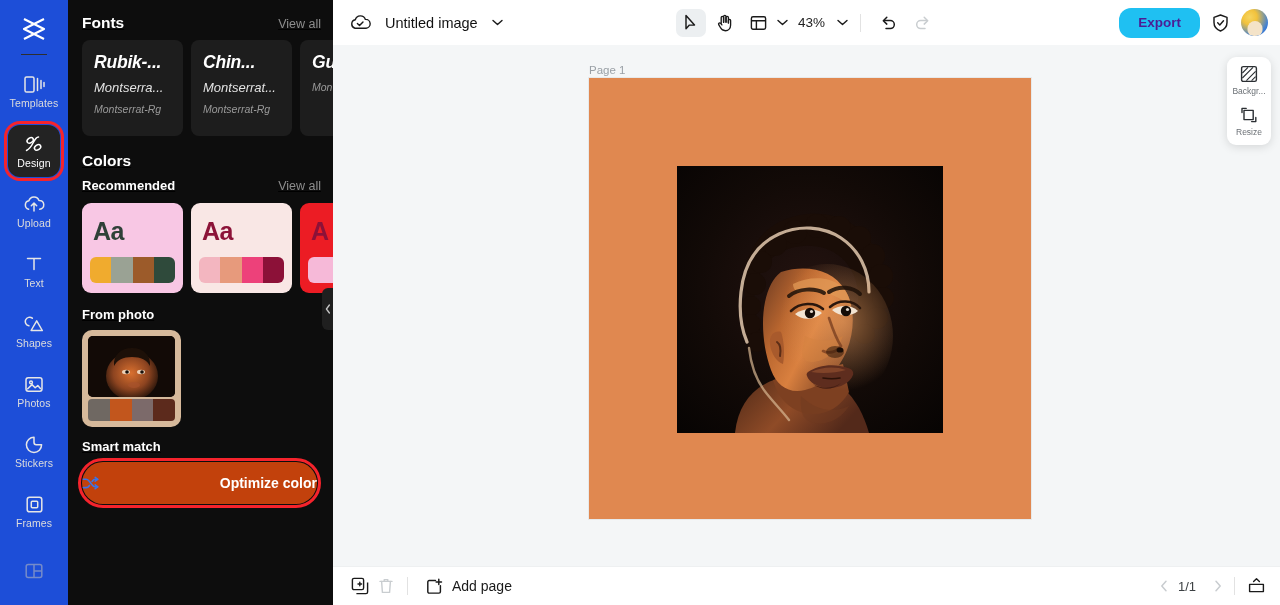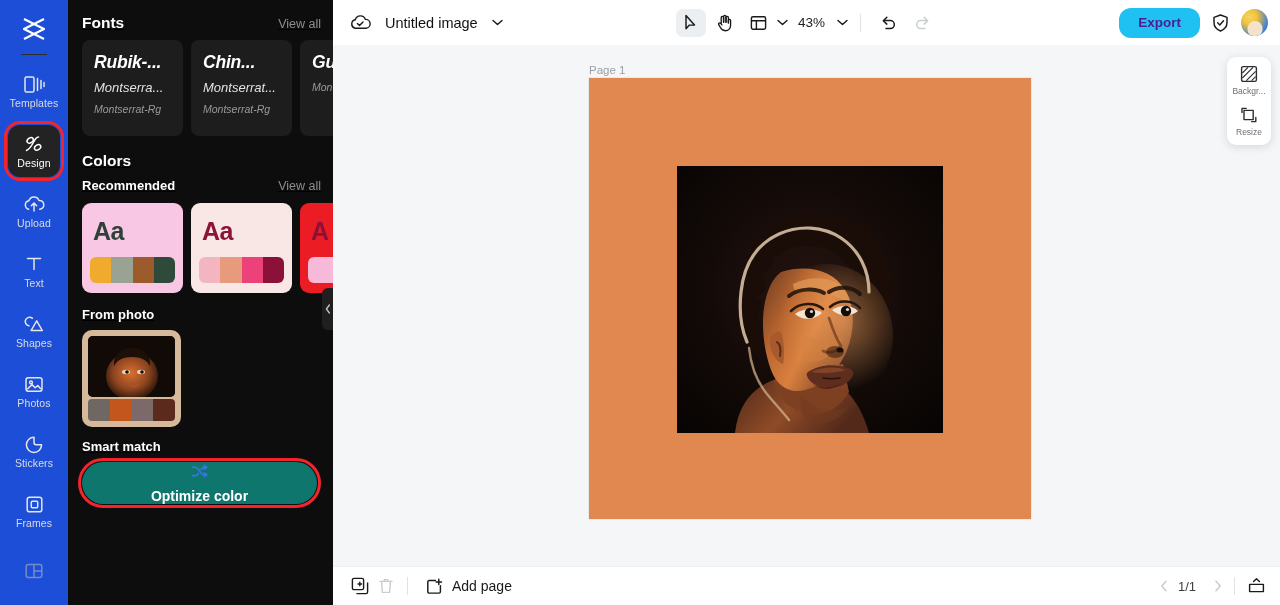--- a/index.html
+++ b/index.html
@@ -78,23 +78,23 @@
   .photo-card {
     width: 99px; height: 97px; border-radius: 10px; margin: 8px 0 0 14px;
     padding: 6px; cursor: pointer; position: relative;
   }
   .photo-thumb { width: 100%; height: 61px; border-radius: 5px; overflow: hidden; position: relative; background:#120a06;}
   .photo-strip { display: flex; height: 22px; border-radius: 4px; overflow: hidden; margin-top: 2px; }
   .photo-strip span { flex: 1 1 0; }
 
   .opt-wrap { margin: 8px 0 0 14px; position: relative; width: 235px; }
   .opt-btn {
-    width: 235px; height: 42px; border-radius: 21px; background: #0f766e;
-    display: flex; align-items: center; justify-content: flex-end; gap: 9px;
-    color: #fff; font-size: 14px; font-weight: bold; cursor: pointer; flex-direction: column;
+    width: 235px; height: 42px; border-radius: 21px; background: #c2410c;
+    display: flex; align-items: center; justify-content: space-between; gap: 9px;
+    color: #fff; font-size: 14px; font-weight: bold; cursor: pointer;
   }
   .panel-handle {
     position: absolute; right: 0px; top: 288px; width: 11px; height: 42px;
     background: #1f1f1f; border-radius: 6px 0 0 6px;
     display: flex; align-items: center; justify-content: center; cursor: pointer; z-index: 8;
   }
 
   
   .main { flex: 1 1 auto; height: 605px; display: flex; flex-direction: column; background: #fff; position: relative; }
   .topbar {

